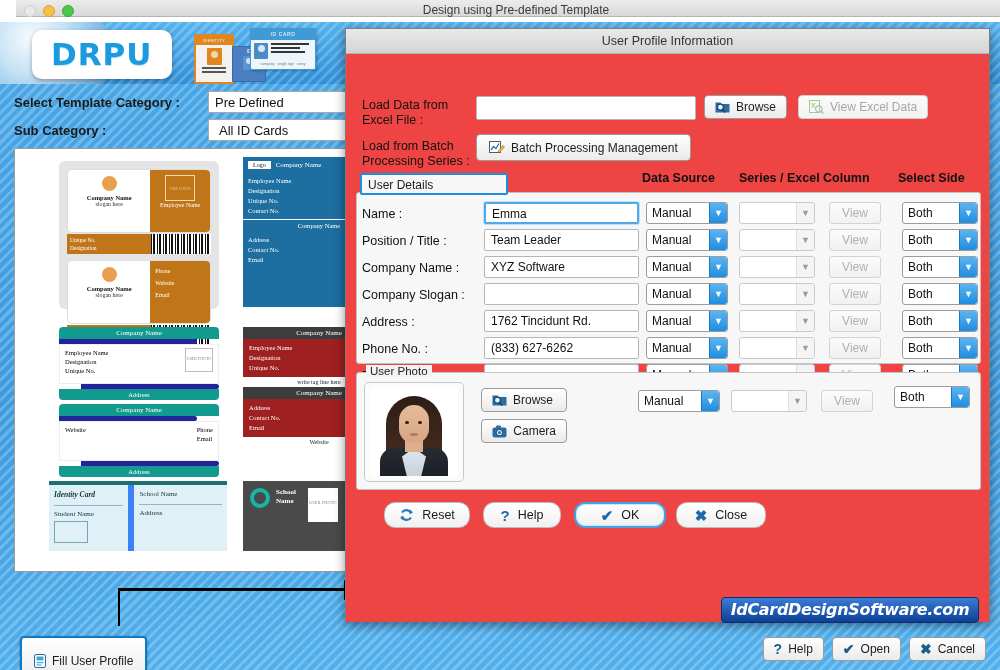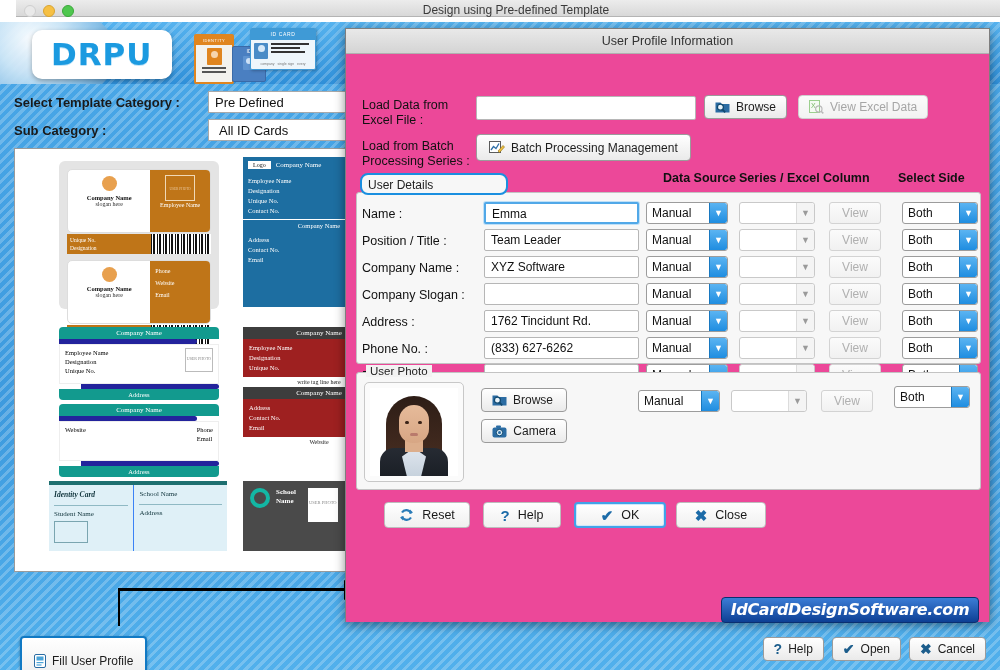--- a/index.html
+++ b/index.html
@@ -159,21 +159,21 @@
 
   
   .t4 { left: 228px; top: 178px; width: 152px; height: 132px; }
   .t4 .hdr { background:#3d3d3d; color:#fff; font-size:7px; text-align:center; padding:2px 0;}
   .t4 .bdy { background:#9e2020; color:#fff; padding:4px 6px; font-size:6.5px; line-height:10px; display:flex;}
   .t4 .phb { width:30px;height:30px;background:#fff;border:1px solid #ccc;color:#888;font-size:4px;text-align:center;line-height:8px;padding-top:9px;margin-left:auto;}
   .t4 .tag { background:#fff; color:#222; font-size:6px; text-align:center; padding:2px 0;}
 
   
   .t5 { left: 34px; top: 332px; width: 178px; height: 70px; background:#dff0f7; border-top:4px solid #1e6f70; display:flex; font-size:7px; color:#10343c;}
-  .t5 .lc { width:48%; padding:5px; border-right:1px solid #3b82f6;}
+  .t5 .lc { width:48%; padding:5px; border-right:6px solid #3b82f6;}
   .t5 .rc { width:52%; padding:5px;}
   .t5 .ic { font-style:italic; font-weight:bold; font-size:7.5px; }
   .t5 .sbox { width:34px;height:22px;border:1px solid #7aa5b0;margin-top:3px;}
   .t5 .hr { border-top:1px solid #8fb9c4; margin:6px 0 4px; }
 
   
   .t6 { left: 228px; top: 332px; width: 152px; height: 70px; background:#4a4a4a; color:#fff; display:flex; padding:7px; gap:6px;}
   .t6 .gear { width:20px;height:20px;border-radius:50%;border:4px solid #13b7a4; }
   .t6 .sn { font-size:7px; font-weight:bold; line-height:9px;}
   .t6 .pb { width:30px;height:34px;background:#fff;color:#888;font-size:4.5px;text-align:center;line-height:9px;padding-top:10px;margin-left:6px;}
@@ -206,48 +206,48 @@
   .dialog {
     position: absolute; left: 345px; top: 28px; width: 645px; height: 594px;
     background: #f0f0f0; border: 1px solid #7e7e7e;
     box-shadow: 0 3px 10px rgba(0,0,0,.45);
   }
   .dlg-title {
     height: 25px; background: linear-gradient(#e9e9e9,#d4d4d4);
     border-bottom: 1px solid #b0b0b0;
     text-align: center; font-size: 12.5px; color: #333; line-height: 25px;
   }
-  .dlg-body { position: relative; height: 568px; background:#ec4899; }
+  .dlg-body { position: relative; height: 568px; background:#ef4444; }
 
   .lbl { font-size: 12.5px; color: #111; }
   .txtbox {
     background: #fff; border: 1px solid #b6b6b6; border-radius: 2px;
     font-size: 12px; color: #111; padding: 3px 6px;
   }
 
   #excel-label { position:absolute; left: 16px; top: 44px; width: 110px; line-height: 15px; }
   #excel-input { position:absolute; left: 130px; top: 42px; width: 220px; height: 24px; }
   #browse-excel { position:absolute; left: 358px; top: 41px; }
   #view-excel { position:absolute; left: 452px; top: 41px; color:#a6a6a6; border-color:#cfcfcf; background:linear-gradient(#fbfbfb,#f2f2f2); }
 
   #batch-label { position:absolute; left: 16px; top: 85px; width: 115px; line-height: 15px; }
   #batch-btn { position:absolute; left: 130px; top: 80px; padding: 5px 12px; }
 
   .col-head { position:absolute; font-size: 12.5px; font-weight: bold; color:#111; top: 117px; }
-  #ch-source { left: 296px; margin-left: 21px; }
+  #ch-source { left: 296px; }
   #ch-series { left: 393px; }
   #ch-side { left: 552px; }
 
   .groupbox {
     position:absolute; border: 1px solid #c3c3c3; border-radius: 3px; background:#f7f7f7;
   }
   #details-group { left: 10px; top: 138px; width: 625px; height: 172px; }
   #details-tab {
     position:absolute; left: 14px; top: 119px; width: 148px; height: 22px;
-    background: #f7f7f7; border: 2px solid #1a8fe0; border-radius: 8px;
+    background: #f7f7f7; border: 2px solid #1a8fe0; border-radius: 2px;
     font-size: 12px; color:#222; padding: 1px 6px; line-height: 18px; z-index: 5;
   }
 
   .frow { position: absolute; left: 8px; width: 612px; height: 27px; }
   .frow .fl { position:absolute; left: 8px; top: 5px; font-size: 12.5px; color:#111; }
   .frow .fi {
     position:absolute; left: 130px; top: 0px; width: 155px; height: 22px;
     background:#fff; border: 1px solid #b6b6b6; border-radius:2px;
     font-size: 12px; color:#111; padding: 2px 6px; line-height: 17px;
   }
@@ -318,21 +318,21 @@
   #photo-camera { position:absolute; left: 135px; top: 365px; width: 86px; justify-content:space-between; }
   #photo-source { position:absolute; left: 292px; top: 336px; width: 82px; }
   #photo-series { position:absolute; left: 385px; top: 336px; width: 76px; }
   #photo-view   { position:absolute; left: 475px; top: 336px; }
   #photo-side   { position:absolute; left: 548px; top: 332px; width: 76px; }
 
   
   .dlg-foot { position:absolute; left: 0; top: 448px; width: 100%; height: 40px; }
   .fbtn {
     position:absolute; top: 0; height: 26px;
-    background: linear-gradient(#ffffff,#f0f0f0); border: 1px solid #bdbdbd; border-radius: 4px;
+    background: linear-gradient(#ffffff,#f0f0f0); border: 1px solid #bdbdbd; border-radius: 11px;
     font-size: 12.5px; color:#1a1a1a; display:flex; align-items:center; justify-content:center; gap:8px;
     padding: 0 12px;
   }
   #btn-reset { left: 38px; width: 86px; }
   #btn-help  { left: 137px; width: 78px; }
   #btn-ok    { left: 228px; width: 92px; border: 2px solid #41a2e8; box-shadow: 0 0 0 1px #cfe7fa inset; }
   #btn-close { left: 330px; width: 90px; }
 
   .watermark {
     position:absolute; left: 375px; top: 543px; width: 258px; height: 26px;

